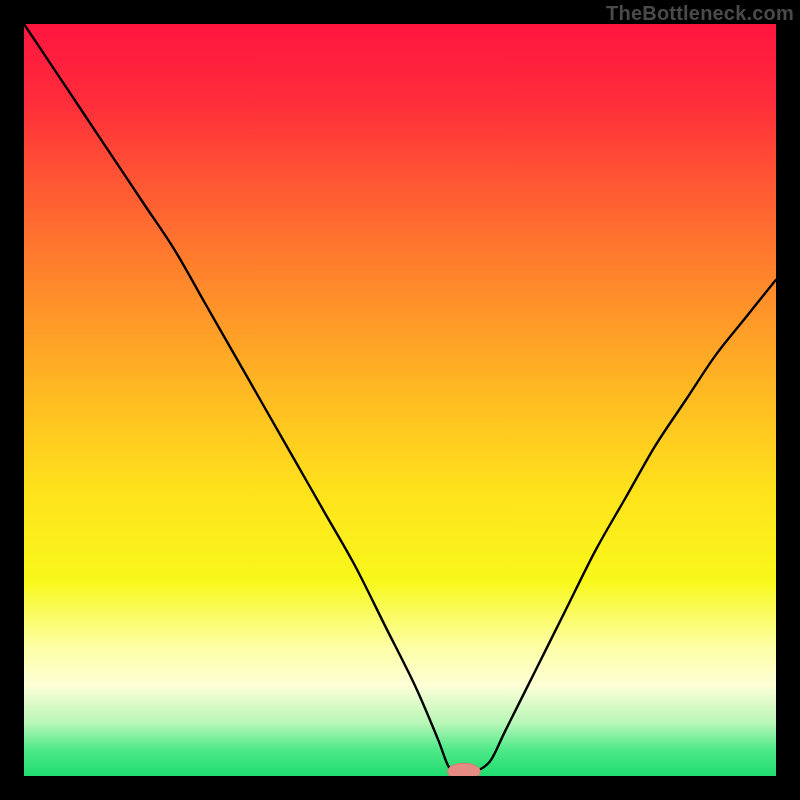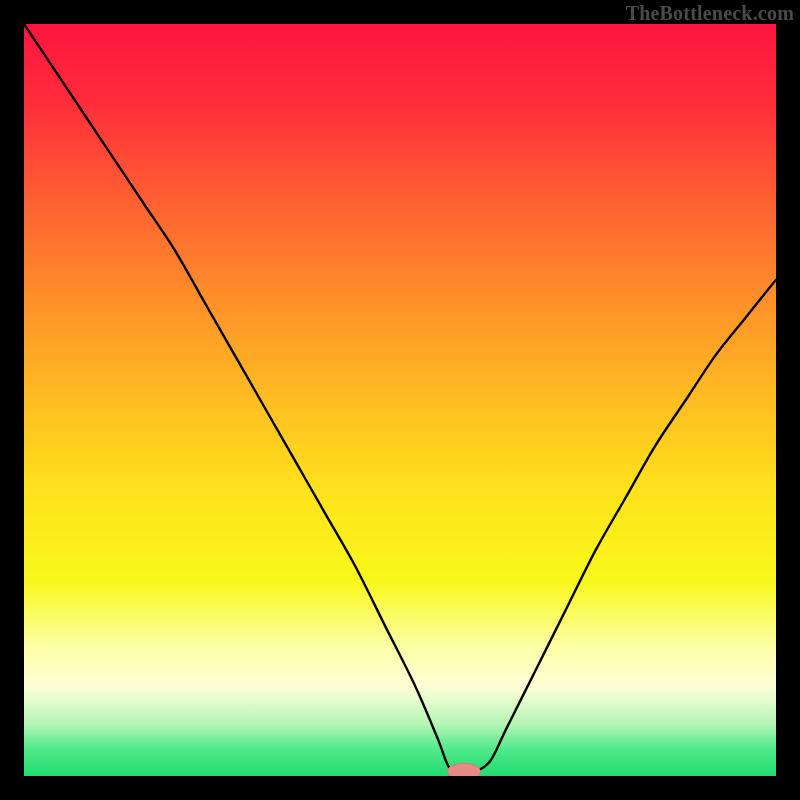--- a/index.html
+++ b/index.html
@@ -26,21 +26,21 @@
     box-sizing: border-box;
   }
   .watermark {
     position: absolute;
     top: 2px;
     right: 6px;
     color: #4a4a4a;
     font-size: 20px;
     font-weight: 600;
     letter-spacing: 0.2px;
-    font-family: Liberation Serif, serif;
+    font-family: Liberation Sans, sans-serif;
   }
   svg {
     display: block;
   }
 </style>
 </head>
 <body>
 
 <div class="frame">
 

